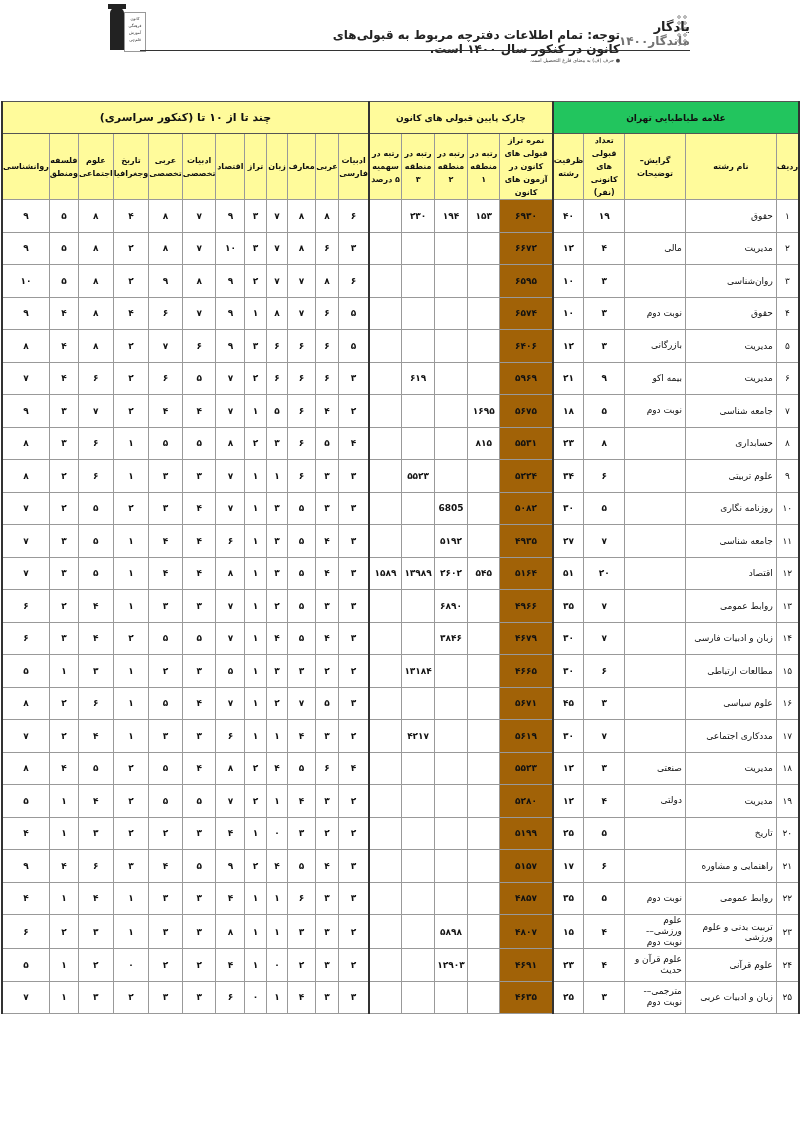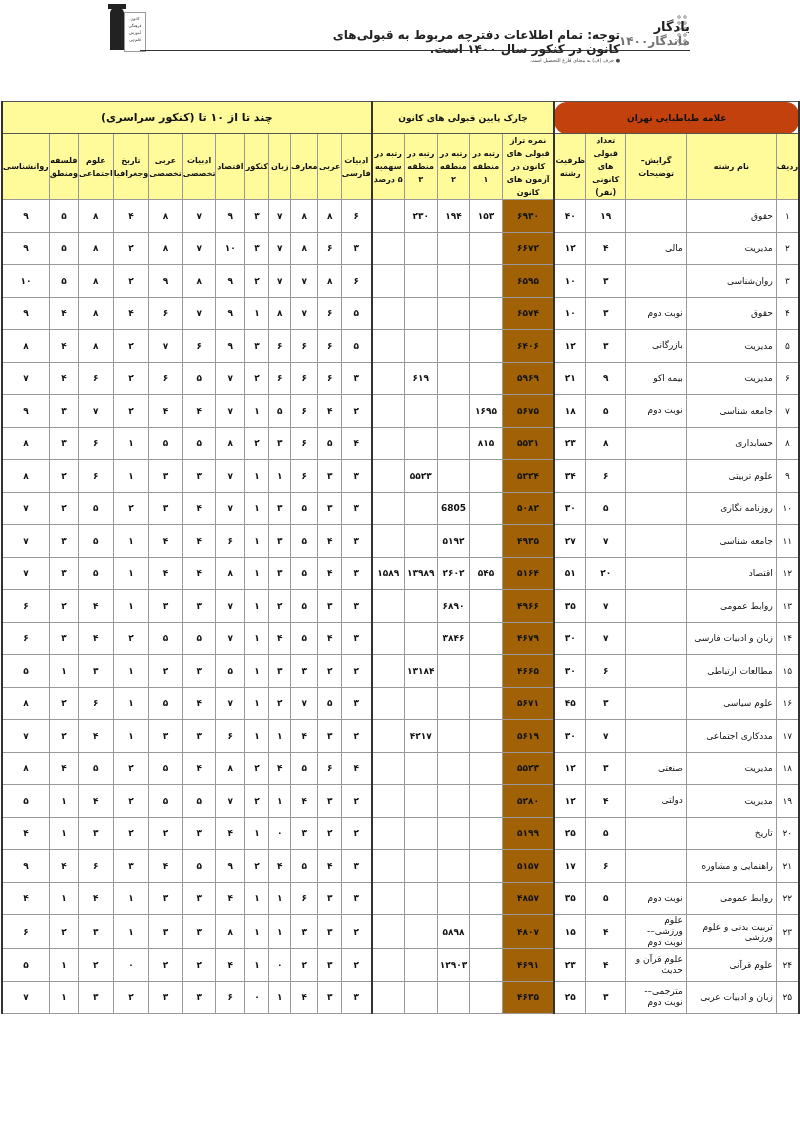--- a/index.html
+++ b/index.html
@@ -17,21 +17,21 @@
   .logo-left { position:absolute; left:110px; top:2px; width:40px; height:50px; }
   .logo-left .fig { position:absolute; left:0; top:6px; width:14px; height:42px; background:#222; border-radius:5px 5px 0 0; }
   .logo-left .cap { position:absolute; left:-2px; top:2px; width:18px; height:5px; background:#222; }
   .logo-left .board { position:absolute; left:14px; top:10px; width:20px; height:38px; border:1px solid #999; background:#fff; }
   .logo-left .btxt { font-size:4px; color:#333; direction:rtl; text-align:center; line-height:7px; padding-top:2px; }
 
   table.main { position:absolute; left:1px; top:101px; border-collapse:collapse; direction:rtl; table-layout:fixed; }
   table.main td { border:1px solid #999; font-size:9px; text-align:center; height:31.5px; padding:0; overflow:hidden; color:#111; }
   table.main tr.title td { height:31px; border:1px solid #555; }
   table.main tr.colhead td { height:56px; background:#fffb9b; font-weight:bold; font-size:8px; line-height:13px; }
-  .t-uni { background:#c2410c; font-size:17px; font-weight:bold; color:#111;border-radius:13px; }
+  .t-uni { background:#22c55e; font-size:17px; font-weight:bold; color:#111; }
   .t-sec { background:#fffb9b; font-size:12px; font-weight:bold;margin-left:19px; }
   .t-sec.big { font-size:11px; }
   td.score { background:#a16207; font-weight:bold; font-size:10px; }
   td.name { text-align:right !important; padding-right:3px !important; font-size:10px; }
   td.note { font-size:7.5px; text-align:right !important; padding-right:3px !important; line-height:11px; }
   td.rownum { font-size:10px; }
   td.sep-l { border-left:2px solid #333 !important; }
   td.outer-r { border-right:2px solid #333 !important; }
   td.outer-l { border-left:2px solid #333 !important; }
   td.bold { font-weight:bold; }
@@ -103,21 +103,21 @@
       <td class="sep-l">ظرفیت رشته</td>
       <td>نمره تراز قبولی های کانون در آزمون های کانون</td>
       <td>رتبه در منطقه ۱</td>
       <td>رتبه در منطقه ۲</td>
       <td>رتبه در منطقه ۳</td>
       <td class="sep-l">رتبه در سهمیه ۵ درصد</td>
       <td>ادبیات فارسی</td>
       <td>عربی</td>
       <td>معارف</td>
       <td>زبان</td>
-      <td>کنکور</td>
+      <td>تراز</td>
       <td>اقتصاد</td>
       <td>ادبیات تخصصی</td>
       <td>عربی تخصصی</td>
       <td>تاریخ وجغرافیا</td>
       <td>علوم اجتماعی</td>
       <td>فلسفه ومنطق</td>
       <td class="outer-l">روانشناسی</td>
     </tr>
   <tr>
         <td class="rownum outer-r">۱</td>

